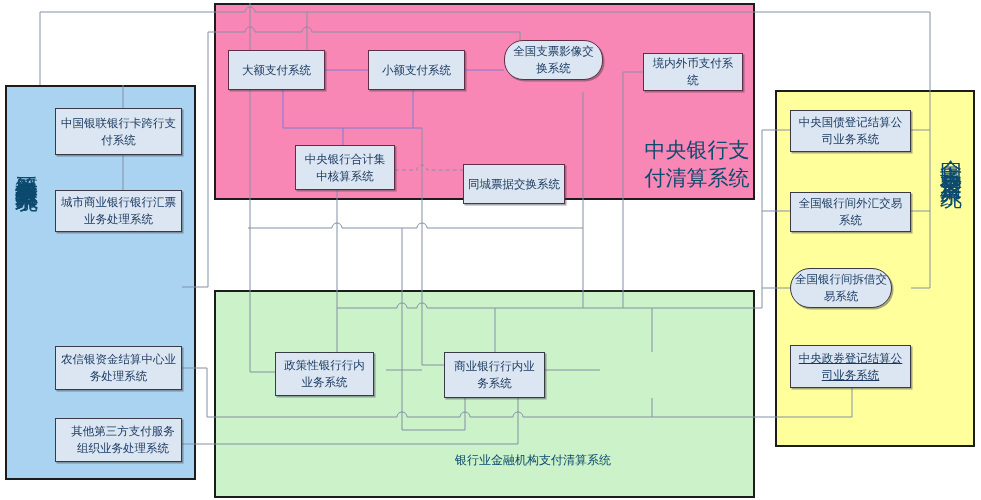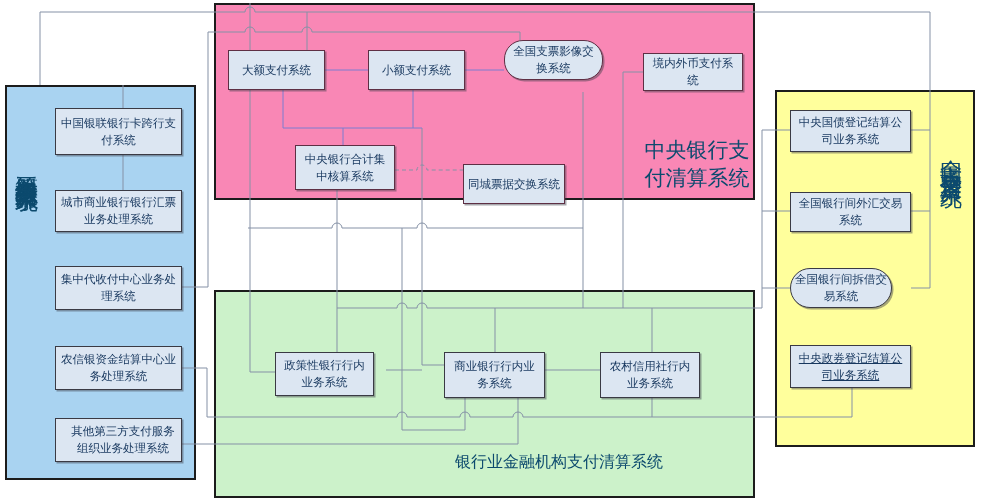--- a/index.html
+++ b/index.html
@@ -17,21 +17,21 @@
     position:absolute;z-index:3;background:#dce6f2;border:1px solid #3a3a44;
     box-sizing:border-box;display:flex;align-items:center;justify-content:center;
     text-align:center;color:#17375e;font-size:11.5px;line-height:1.45;
     padding:1px 4px;box-shadow:1.5px 1.5px 0 rgba(60,60,70,.45);
   }
   .dbox.pinkbox{border-color:#5e2f44;}
   .panel-title{position:absolute;z-index:3;color:#0c4a6e;font-family:Liberation Serif, serif;}
   .vtitle{writing-mode:vertical-rl;text-orientation:upright;}
   .title-blue  {left:11px; top:158px; height:320px; font-size:23px; letter-spacing:1px;}
   .title-pink  {left:636px; top:136px; width:122px; font-size:21px; line-height:28px; text-align:center;}
-  .title-green {left:455px; top:452px; font-size:16px; white-space:nowrap;}
+  .title-green {left:455px; top:452px; font-size:12px; white-space:nowrap;}
   .title-yellow{left:936px; top:142px; height:262px; font-size:22px; letter-spacing:3px;}
 </style>
 </head>
 <body>
 
 <div id="stage">
 
   <div class="panel panel-blue"></div>
   <div class="panel panel-pink"></div>
   <div class="panel panel-green"></div>
@@ -57,34 +57,32 @@
       <path d="M652,398 V417"></path>
       <path stroke-dasharray="4 3" d="M395,170 H417 a5,5 0 0 1 10,0 H463"></path>
     </g>
     <g fill="none" stroke="#7d7dd0" stroke-width="1">
       <path d="M325,70 H368 M465,70 H504 M283,90 V128 H422 M413,90 V128 M343,128 V145"></path>
     </g>
   </svg>
 
   <div class="dbox" style="left:55px;top:108px;width:127px;height:47px;">中国银联银行卡跨行支付系统</div>
   <div class="dbox" style="left:55px;top:190px;width:127px;height:42px;">城市商业银行银行汇票业务处理系统</div>
-  <div class="dbox" style="left:55px;top:266px;width:127px;height:44px;">集中代收付中心业务处理系统</div>
   <div class="dbox" style="left:55px;top:346px;width:127px;height:44px;">农信银资金结算中心业务处理系统</div>
   <div class="dbox" style="left:55px;top:418px;width:127px;height:44px;padding-left:13px;">其他第三方支付服务组织业务处理系统</div>
 
   <div class="dbox pinkbox" style="left:228px;top:50px;width:97px;height:40px;">大额支付系统</div>
   <div class="dbox pinkbox" style="left:368px;top:50px;width:97px;height:40px;">小额支付系统</div>
   <div class="dbox pinkbox" style="left:504px;top:40px;width:99px;height:40px;border-radius:19px;">全国支票影像交换系统</div>
   <div class="dbox pinkbox" style="left:295px;top:145px;width:100px;height:45px;">中央银行合计集中核算系统</div>
   <div class="dbox pinkbox" style="left:643px;top:53px;width:100px;height:38px;">境内外币支付系统</div>
   <div class="dbox pinkbox" style="left:463px;top:164px;width:102px;height:40px;">同城票据交换系统</div>
 
   <div class="dbox" style="left:275px;top:352px;width:99px;height:44px;">政策性银行行内业务系统</div>
   <div class="dbox" style="left:444px;top:352px;width:101px;height:46px;">商业银行行内业务系统</div>
-  <div class="dbox" style="left:600px;top:352px;width:100px;height:46px;">农村信用社行内业务系统</div>
 
   <div class="dbox" style="left:790px;top:110px;width:121px;height:42px;">中央国债登记结算公司业务系统</div>
   <div class="dbox" style="left:790px;top:192px;width:121px;height:40px;">全国银行间外汇交易系统</div>
   <div class="dbox" style="left:790px;top:268px;width:102px;height:40px;border-radius:20px;">全国银行间拆借交易系统</div>
   <div class="dbox" style="left:790px;top:345px;width:121px;height:43px;text-decoration:underline;">中央政券登记结算公司业务系统</div>
 
   <div class="panel-title vtitle title-blue">第三方服务组织支付清算系统</div>
   <div class="panel-title title-pink">中央银行支付清算系统</div>
   <div class="panel-title title-green">银行业金融机构支付清算系统</div>
   <div class="panel-title vtitle title-yellow">全国市场支付清算系统</div>

